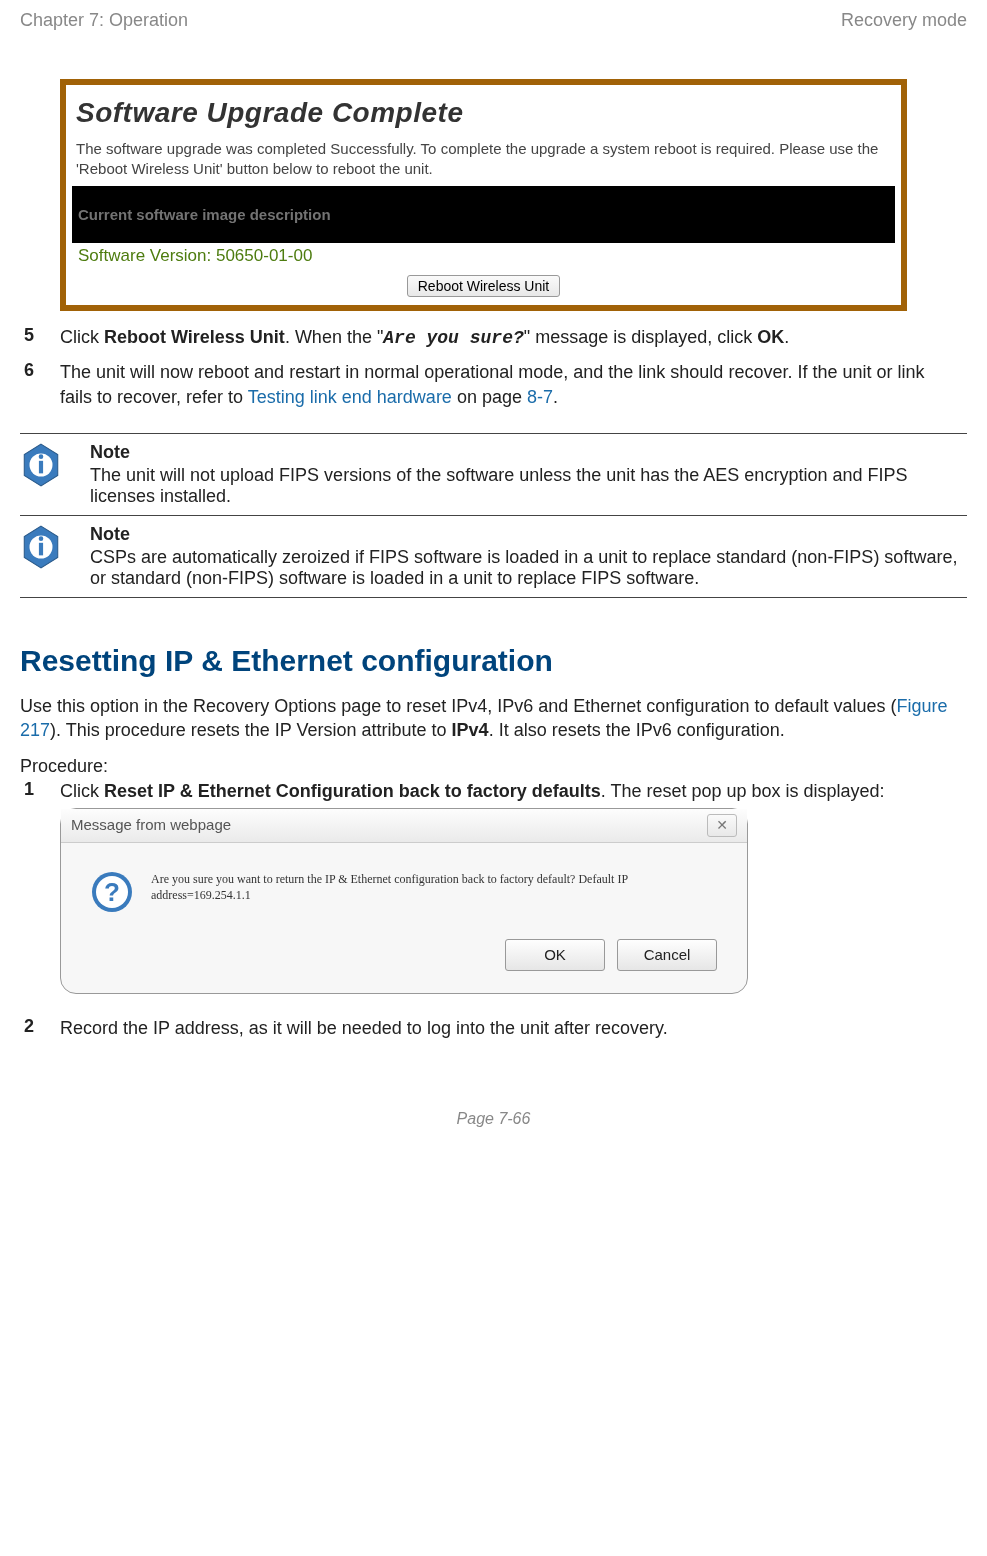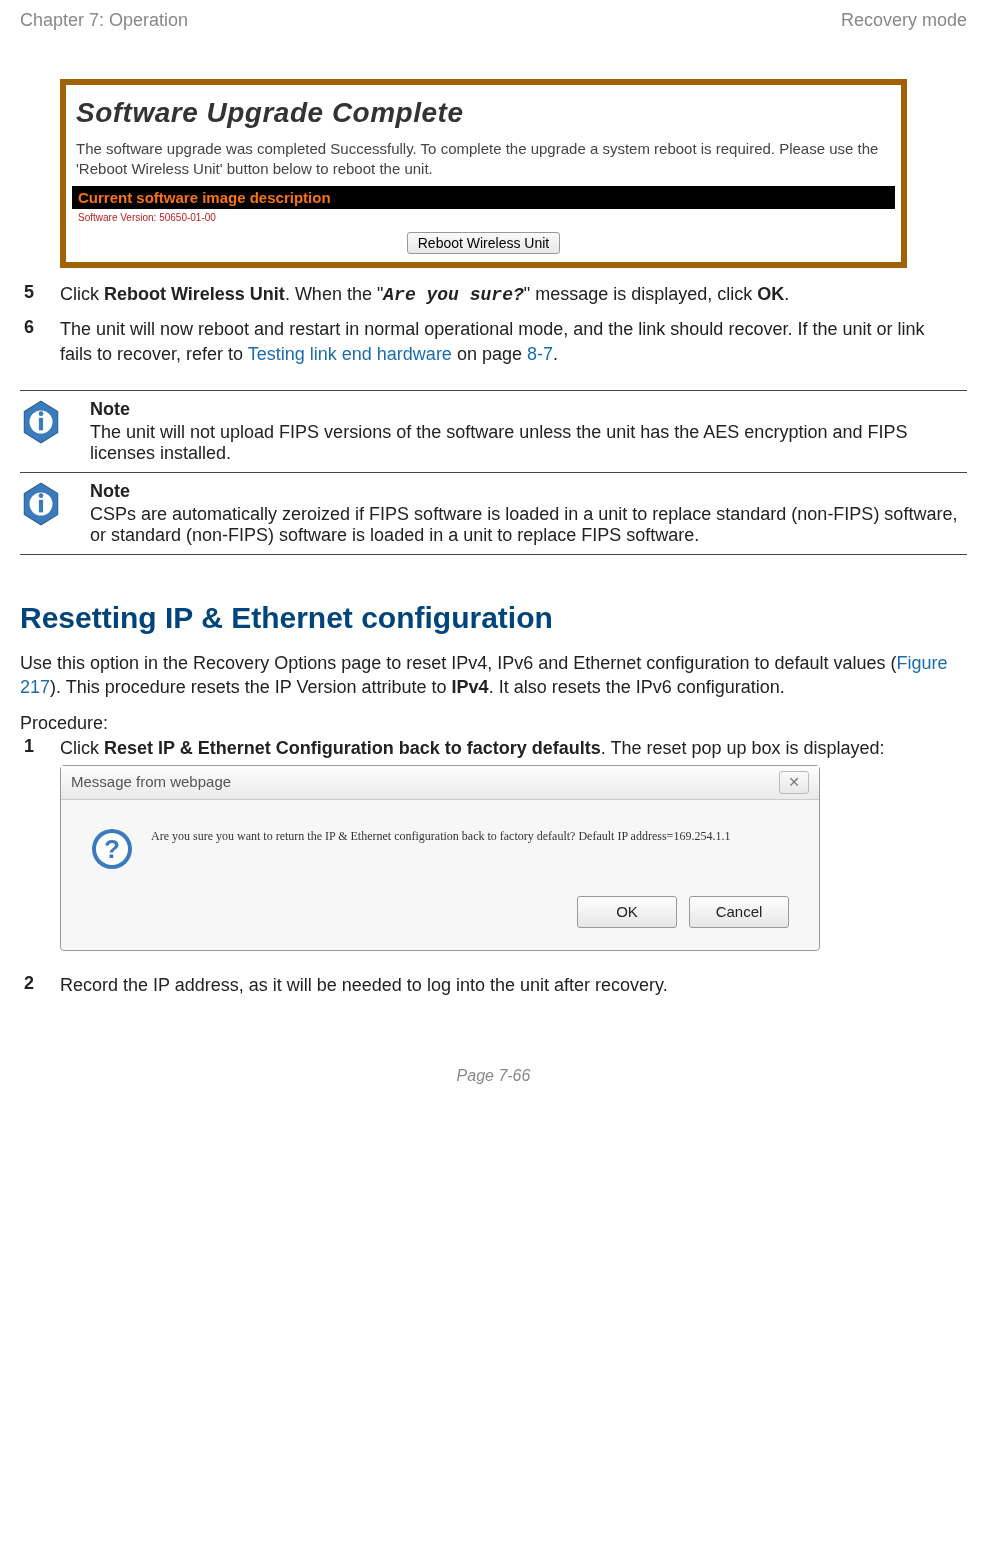--- a/index.html
+++ b/index.html
@@ -44,31 +44,31 @@
   }
   .upgrade-text {
     font-family: "Tahoma", Arial, sans-serif;
     font-size: 15px;
     color: #444;
     padding: 2px 4px 8px 4px;
     line-height: 1.3;
   }
   .upgrade-subhead {
     background: #000;
-    color: #f97316;
-    font-family: "Tahoma", Arial, sans-serif;
-    font-weight: bold;
-    font-size: 15px;
+    color: #737373;
+    font-family: "Tahoma", Arial, sans-serif;
+    font-weight: bold;
+    font-size: 15px;
+    padding: 20px 6px;
+  }
+  .upgrade-version {
+    font-family: "Tahoma", Arial, sans-serif;
+    font-size: 17px;
     padding: 3px 6px;
-  }
-  .upgrade-version {
-    font-family: "Tahoma", Arial, sans-serif;
-    font-size: 10px;
-    padding: 3px 6px;
-    color: #b91c1c;
+    color: #4d7c0f;
   }
   .reboot-btn-row {
     text-align: center;
     padding: 6px 0 2px 0;
   }
   .reboot-btn {
     font-family: "Tahoma", Arial, sans-serif;
     font-size: 14px;
     padding: 2px 10px;
     background: linear-gradient(#fafafa,#e8e8e8);
@@ -114,24 +114,24 @@
     font-size: 30px;
     font-weight: bold;
     margin-top: 46px;
     margin-bottom: 16px;
   }
   .para { line-height: 1.35; margin-bottom: 14px; }
   .proc-head { font-weight: normal; margin-bottom: 2px; }
   
   .dlg {
     margin-left: 40px;
-    width: 760px;
+    width: 688px;
     border: 1px solid #999;
     background: #f7f7f7;
-    border-radius: 4px;
+    border-radius: 16px;
     box-shadow: 0 0 0 rgba(0,0,0,0);
     margin-top: 4px;
     margin-bottom: 12px;
   }
   .dlg-titlebar {
     display: flex; justify-content: space-between; align-items: center;
     background: linear-gradient(#fdfdfd,#eaeaea);
     border-bottom: 1px solid #ccc;
     padding: 5px 10px;
     font-size: 15px;

